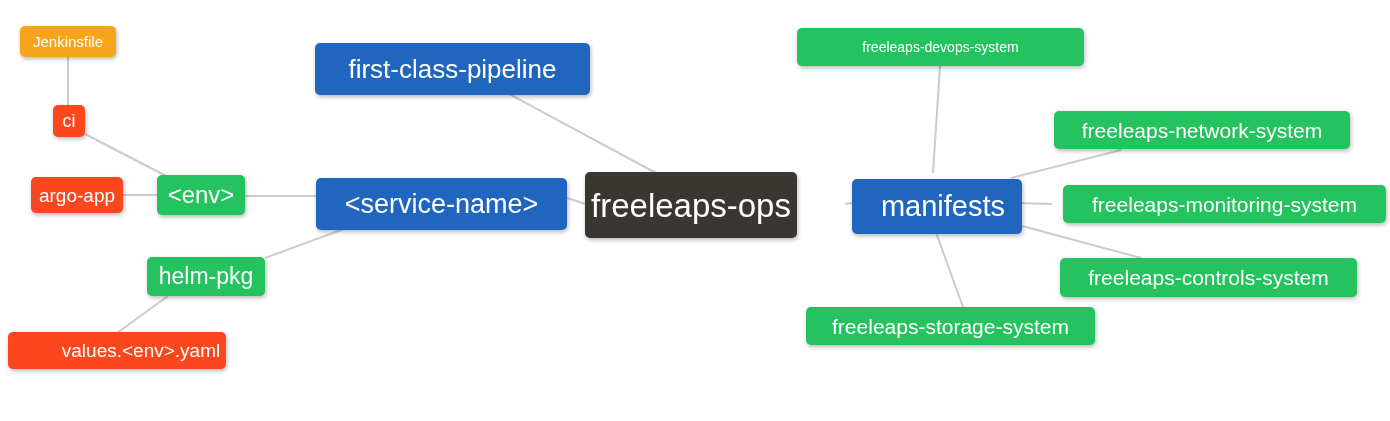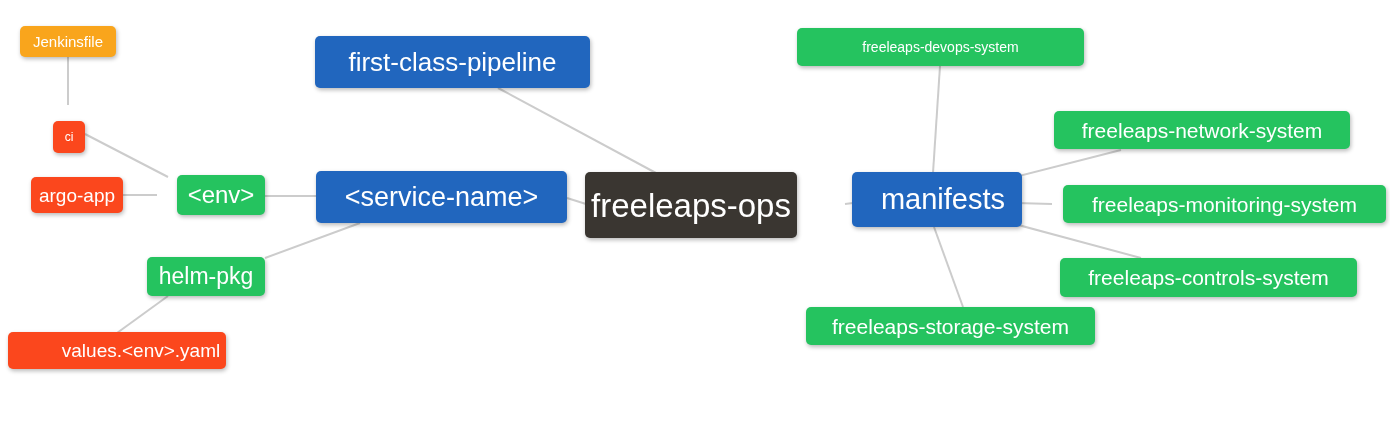--- a/index.html
+++ b/index.html
@@ -19,29 +19,29 @@
     align-items: center;
     justify-content: center;
     color: var(--node-text, #ffffff);
     border-radius: 5px;
     box-shadow: 1px 2px 4px rgba(0,0,0,0.28);
     white-space: nowrap;
     cursor: default;
     line-height: 1;
   }
   .root   { background: var(--root-bg, #3A3631); }
-  .branch { background: var(--branch-bg, #2166BE); }
+  .branch { background: var(--branch-bg, #2166BE); margin-top: 7px; }
   .green  { background: var(--sub-branch-bg, #25C35F); }
   .red    { background: var(--leaf-red-bg, #FB471D); }
   .orange { background: var(--leaf-orange-bg, #F9A51C); }
 
   #n-jenkinsfile          { left: 20px;   top: 26px;  width: 96px;  height: 31px; font-size: 15px; }
-  #n-ci                   { left: 53px;   top: 105px; width: 32px;  height: 32px; font-size: 12px; margin-top: 16px; }
+  #n-ci                   { left: 53px;   top: 105px; width: 32px;  height: 32px; font-size: 18px; }
   #n-argo-app             { left: 31px;   top: 177px; width: 92px;  height: 36px; font-size: 19px; }
-  #n-env                  { left: 157px;  top: 175px; width: 88px;  height: 40px; font-size: 24px; margin-left: 20px; }
+  #n-env                  { left: 157px;  top: 175px; width: 88px;  height: 40px; font-size: 24px; }
   #n-helm-pkg             { left: 147px;  top: 257px; width: 118px; height: 39px; font-size: 23px; }
   #n-values-env-yaml      { left: 8px;    top: 332px; width: 170px; height: 37px; font-size: 19px; padding-left: 48px; }
   #n-first-class-pipeline { left: 315px;  top: 36px;  width: 275px; height: 52px; font-size: 26px; }
   #n-service-name         { left: 316px;  top: 171px; width: 251px; height: 52px; font-size: 27px; }
   #n-freeleaps-ops        { left: 585px;  top: 172px; width: 212px; height: 66px; font-size: 33px; }
   #n-manifests            { left: 852px;  top: 172px; width: 158px; height: 55px; font-size: 29px; padding-left: 12px; }
   #n-devops-system        { left: 797px;  top: 28px;  width: 287px; height: 38px; font-size: 14px; }
   #n-network-system       { left: 1054px; top: 111px; width: 296px; height: 38px; font-size: 21px; }
   #n-monitoring-system    { left: 1052px; top: 185px; width: 323px; height: 38px; font-size: 21px; margin-left: 11px; }
   #n-controls-system      { left: 1060px; top: 258px; width: 297px; height: 39px; font-size: 21px; }

